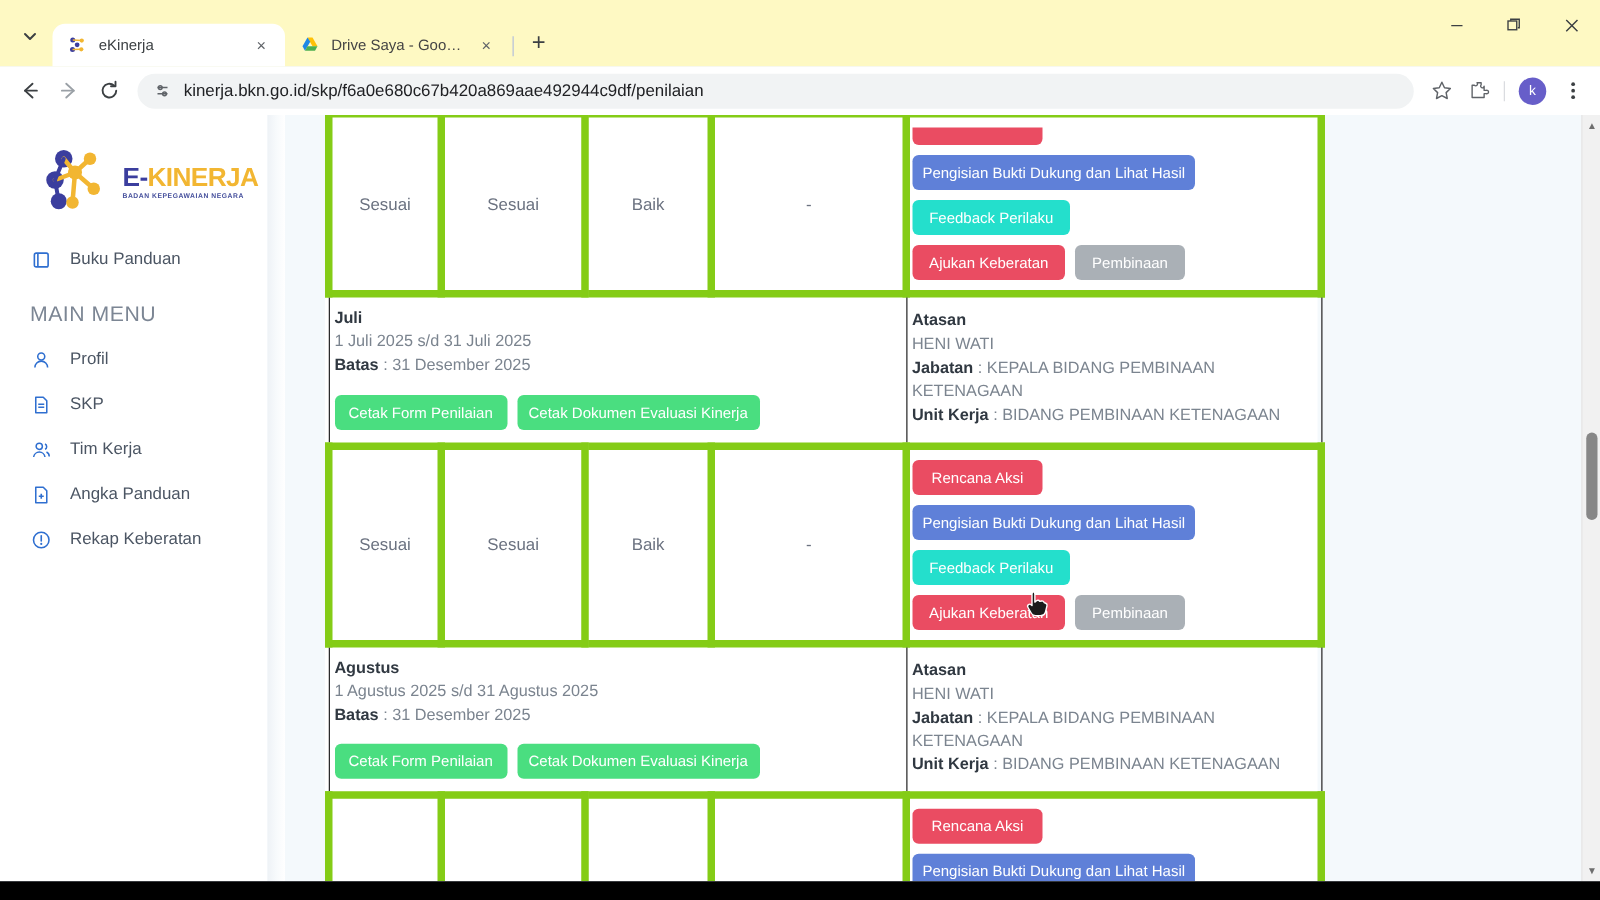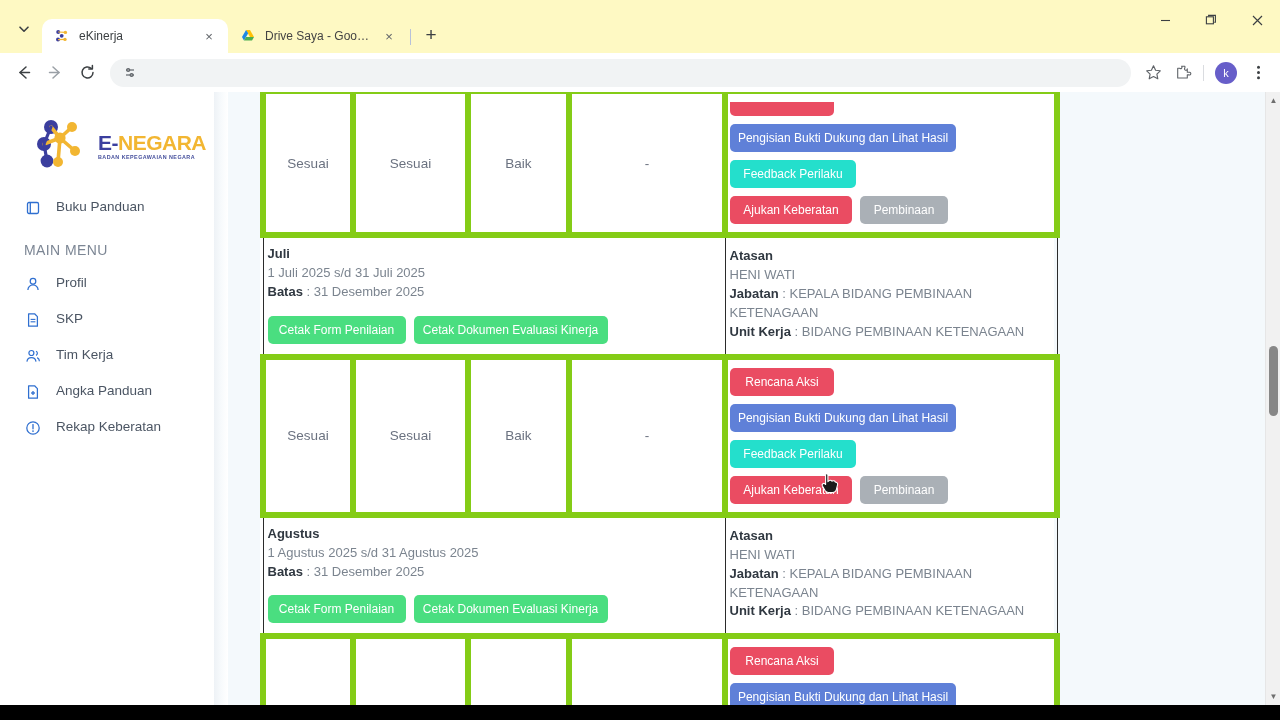--- a/index.html
+++ b/index.html
@@ -95,21 +95,21 @@
   .logo-text { display: flex; flex-direction: column; line-height: 1; }
   .logo-e { font-size: 21px; font-weight: 700; letter-spacing: -.5px; }
   .logo-sub { font-size: 5.4px; color: #454f9c; letter-spacing: .45px; font-weight: 700; margin-top: 2px; }
 
   .nav-item {
     display: flex; align-items: flex-start; gap: 14px;
     padding: 9px 0 9px 24px; color: #4b5563; font-size: 13.5px; cursor: pointer;
   }
   .nav-icon { width: 18px; height: 18px; flex: 0 0 18px; color: #2f6fd0; display: flex; align-items: center; justify-content: center; }
   .nav-section {
-    padding: 16px 0 8px 24px; font-size: 14px; color: #7c8694;
+    padding: 16px 0 8px 24px; font-size: 17px; color: #7c8694;
     letter-spacing: .4px; font-weight: 400;
   }
 
   .side-divider {
     position: absolute; left: 214px; top: -92px; width: 14px; height: 705px;
     background: linear-gradient(to right,#eef2f6 0%,#f7fafc 50%,#ffffff 100%);
   }
 
   
   .content {
@@ -268,20 +268,21 @@
 
     <div class="omnibox">
       <span class="omnibox-icon">
         <svg width="16" height="16" viewBox="0 0 16 16">
           <line x1="4" y1="5" x2="12" y2="5" stroke="#5f6368" stroke-width="1.2"></line>
           <circle cx="6.2" cy="5" r="1.5" fill="none" stroke="#5f6368" stroke-width="1.2"></circle>
           <line x1="4" y1="10" x2="12" y2="10" stroke="#5f6368" stroke-width="1.2"></line>
           <circle cx="9.6" cy="10" r="1.5" fill="none" stroke="#5f6368" stroke-width="1.2"></circle>
         </svg>
       </span>
+      <span class="omnibox-url" title="kinerja.bkn.go.id/skp/f6a0e680c67b420a869aae492944c9df/penilaian">kinerja.bkn.go.id/skp/f6a0e680c67b420a869aae492944c9df/penilaian</span>
     </div>
 
     <div class="tb-icon">
       <svg width="17" height="17" viewBox="0 0 17 17">
           <path d="M8.5 1.8 L10.6 6.2 L15.3 6.8 L11.9 10.1 L12.8 14.8 L8.5 12.5 L4.2 14.8 L5.1 10.1 L1.7 6.8 L6.4 6.2 Z" fill="none" stroke="#5f6368" stroke-width="1.15" stroke-linejoin="round"></path>
         </svg>
     </div>
     <div class="tb-icon">
       <svg width="17" height="17" viewBox="0 0 17 17">
           <path d="M6.6 2.2 h3.3 v1.7 a1.4 1.4 0 1 0 2.4 1 v3.4 h1.6 a1.4 1.4 0 1 1 0 2.6 h-1.6 v3.1 h-9.6 v-9.8 h1.8 a1.4 1.4 0 1 0 2.1 -2 Z" fill="none" stroke="#5f6368" stroke-width="1.1" stroke-linejoin="round"></path>
@@ -310,21 +311,21 @@
               <circle cx="13" cy="43" r="6.4" fill="#3b3e9e"></circle>
               <circle cx="26" cy="20" r="5.6" fill="#f2b632"></circle>
               <circle cx="38" cy="9" r="5" fill="#f2b632"></circle>
               <circle cx="41" cy="33" r="5" fill="#f2b632"></circle>
               <circle cx="24" cy="44" r="5" fill="#f2b632"></circle>
               <path d="M26 20 L38 9 M26 20 L41 33 M26 20 L24 44 M17 9 L26 20 M10 26 L26 20" stroke="#f2b632" stroke-width="3.6" stroke-linecap="round" fill="none"></path>
               <path d="M17 9 L10 26 L13 43" stroke="#3b3e9e" stroke-width="3.2" fill="none" stroke-linecap="round"></path>
             </svg>
           </span>
           <span class="logo-text">
-            <span class="logo-e"><span style="color:#3b3e9e">E-</span><span style="color:#f2b632">NEGARA</span></span>
+            <span class="logo-e"><span style="color:#3b3e9e">E-</span><span style="color:#f2b632">KINERJA</span></span>
             <span class="logo-sub">BADAN KEPEGAWAIAN NEGARA</span>
           </span>
         </div>
       </div>
 
       <div class="nav-item">
         <span class="nav-icon">
           <svg width="16" height="16" viewBox="0 0 16 16">
               <rect x="2.5" y="2.5" width="11" height="11" rx="1.4" fill="none" stroke="#2f6fd0" stroke-width="1.3"></rect>
               <line x1="5.3" y1="2.5" x2="5.3" y2="13.5" stroke="#2f6fd0" stroke-width="1.3"></line>

